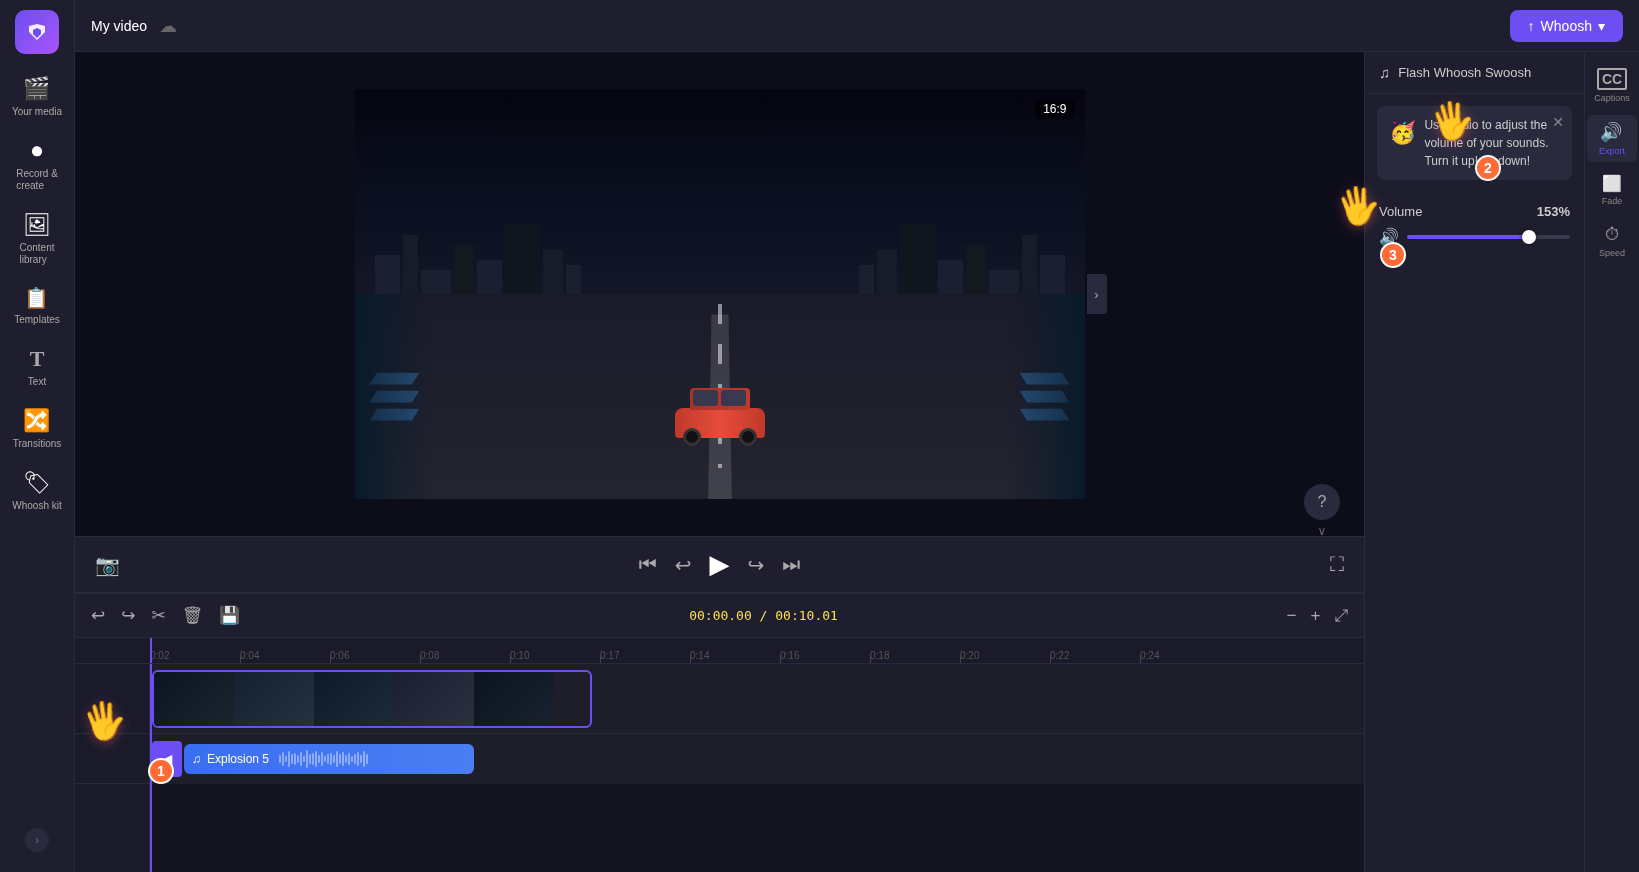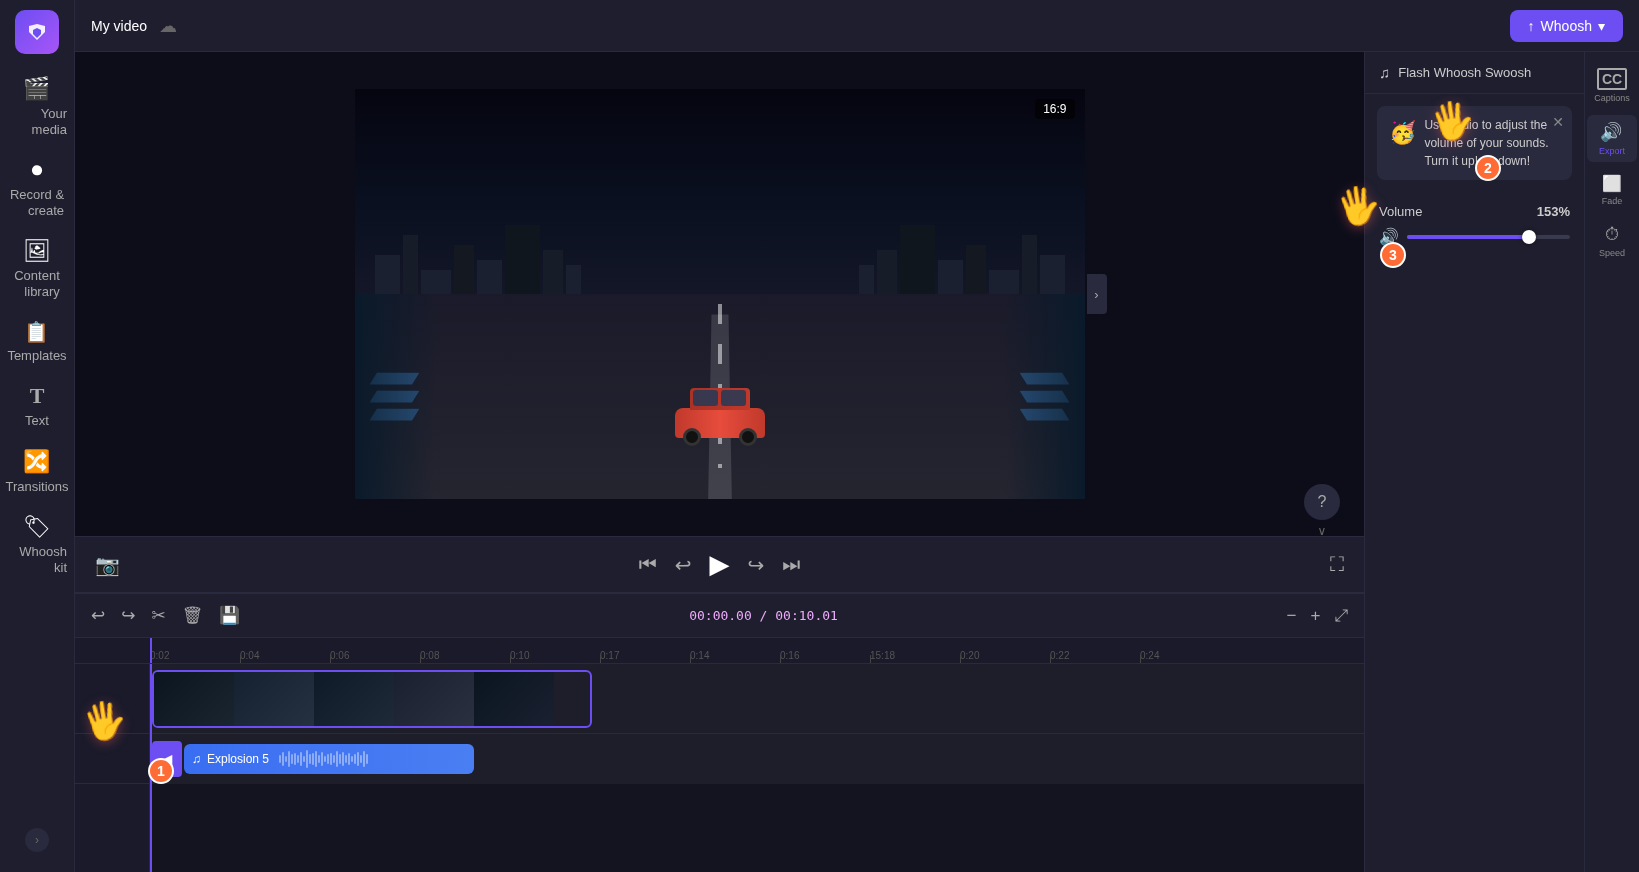--- a/index.html
+++ b/index.html
@@ -24,21 +24,21 @@
       display: flex; align-items: center; justify-content: center;
       margin-bottom: 10px;
     }
     .sidebar-logo svg { width: 28px; height: 28px; }
     .sidebar-item {
       display: flex; flex-direction: column; align-items: center;
       padding: 8px 4px; cursor: pointer; border-radius: 8px;
       width: 68px; gap: 4px;
     }
     .sidebar-item .icon { font-size: 22px; }
-    .sidebar-item .label { font-size: 13px; color: #aaa; text-align: right; line-height: 1.2; }
+    .sidebar-item .label { font-size: 10px; color: #aaa; text-align: left; line-height: 1.2; }
     .sidebar-chevron {
       margin-top: auto; margin-bottom: 10px;
       width: 24px; height: 24px; background: #2a2a3e; border-radius: 50%;
       display: flex; align-items: center; justify-content: center; cursor: pointer;
     }
 
     
     .main {
       flex: 1;
       display: flex;
@@ -148,21 +148,21 @@
       align-items: center;
       padding: 0 12px;
       gap: 8px;
       border-bottom: 1px solid #2a2a3e;
     }
     .tl-btn { color: #aaa; font-size: 17px; cursor: pointer; background: none; border: none; padding: 4px; }
     .tl-time {
       flex: 1;
       text-align: center;
       font-size: 13px;
-      color: #f0abfc;
+      color: #fde047;
       font-family: monospace;
     }
     .tl-zoom-group { display: flex; align-items: center; gap: 6px; }
 
     .timeline-ruler {
       height: 26px;
       background: #1a1a2a;
       border-bottom: 1px solid #2a2a3e;
       position: relative;
       overflow: hidden;
@@ -594,21 +594,21 @@
           <div class="timeline-ruler">
             <div class="ruler-marks">
               <div class="ruler-mark">0:02</div>
               <div class="ruler-mark">0:04</div>
               <div class="ruler-mark">0:06</div>
               <div class="ruler-mark">0:08</div>
               <div class="ruler-mark">0:10</div>
               <div class="ruler-mark">0:17</div>
               <div class="ruler-mark">0:14</div>
               <div class="ruler-mark">0:16</div>
-              <div class="ruler-mark">15:18</div>
+              <div class="ruler-mark">0:18</div>
               <div class="ruler-mark">0:20</div>
               <div class="ruler-mark">0:22</div>
               <div class="ruler-mark">0:24</div>
             </div>
 
             <div style="position:absolute;left:75px;top:0;width:2px;height:100%;background:#6c4ef2;"></div>
           </div>
 
           <div class="timeline-tracks">
 

